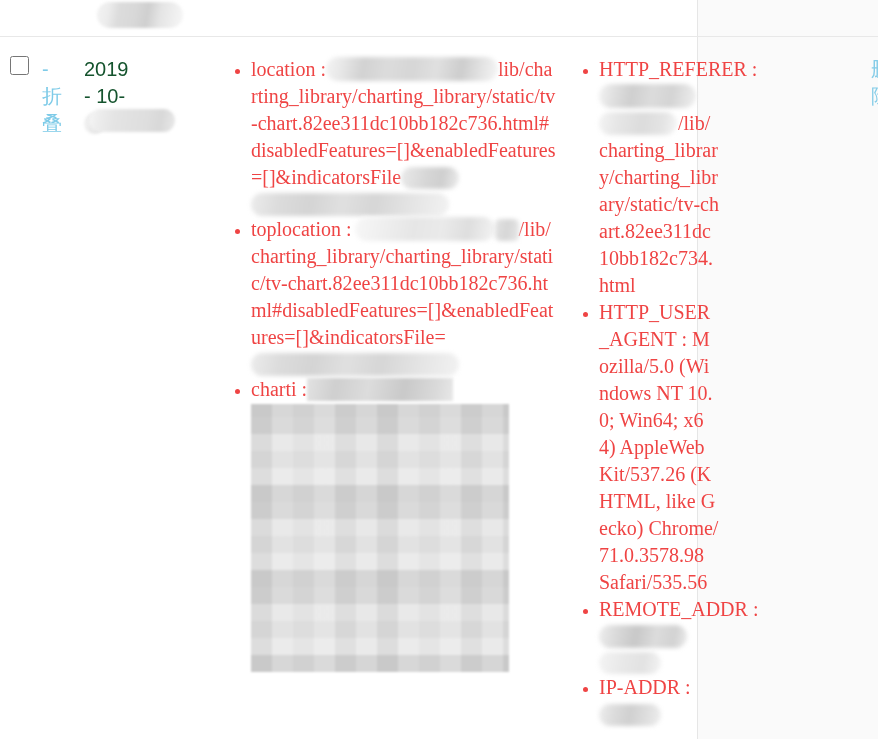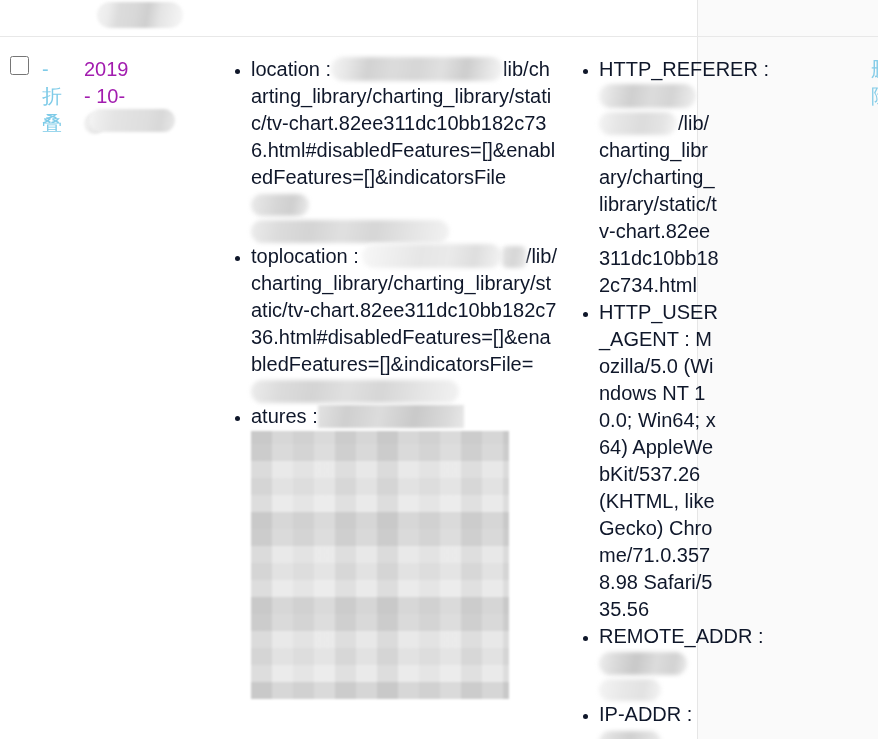--- a/index.html
+++ b/index.html
@@ -89,21 +89,21 @@
     cursor: pointer;
     width: 24px;
     word-break: break-all;
   }
   .del-link { color: #86cde8; }
 
   
   .date-wrap {
     font-size: 20px;
     line-height: 27px;
-    color: #a21caf;
+    color: #14532d;
     width: 48px;
     word-break: break-all;
     position: relative;
   }
   .date-blob-inline {
     display: inline-block;
     width: 21px; height: 21px;
     border-radius: 11px;
     background: linear-gradient(95deg,#f2f2f2,#e9e9e9 40%,#e3e3e3 75%,#efefef);
     filter: blur(1.6px);
@@ -120,23 +120,24 @@
 
   
   ul.kv {
     margin: 0;
     padding-left: 22px;
     list-style: disc;
   }
   ul.kv > li {
     font-size: 20px;
     line-height: 27px;
-    color: #0f172a;
+    color: #ef4444;
     word-break: break-all;
     margin: 0 0 0 0;
+    font-family: Liberation Serif, serif;
   }
   ul.kv > li::marker { font-size: 16px; }
 
   .kv-label { white-space: nowrap; }
 
   
   .blob {
     display: inline-block;
     vertical-align: -5px;
     border-radius: 13px;
@@ -247,21 +248,21 @@
 
         <li>
           <span class="kv-label">location :</span><span class="blob blob-b1"></span><span>lib/charting_library/charting_</span><span>library/static/tv-chart.82ee3</span><span>11dc10bb182c736.html#dis</span><span>abledFeatures=[]&amp;enabledFe</span><span>atures=[]&amp;indicatorsFile</span><span class="blob blob-b3"></span><span class="blob-line"></span>
         </li>
 
         <li>
           <span class="kv-label">toplocation :</span><span class="blob blob-toploc"></span><span class="blob-toploc-pre"></span><span>/lib/charting_library/charti</span><span>ng_library/static/tv-chart.82</span><span>ee311dc10bb182c736.html#</span><span>disabledFeatures=[]&amp;enable</span><span>dFeatures=[]&amp;indicatorsFile=</span><span class="blob-line w2"></span>
         </li>
 
         <li>
-          <span class="kv-label">atures :</span><span class="cookie-head-blob"></span>
+          <span class="kv-label">charti :</span><span class="cookie-head-blob"></span>
           <div class="cookie-block"></div>
         </li>
 
       </ul>
     </div>
 
     <div class="cell cell-right">
       <ul class="kv">
 
         <li>

